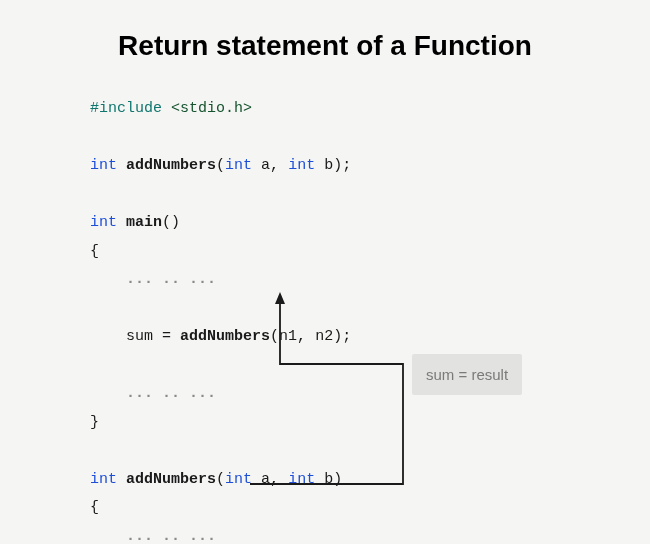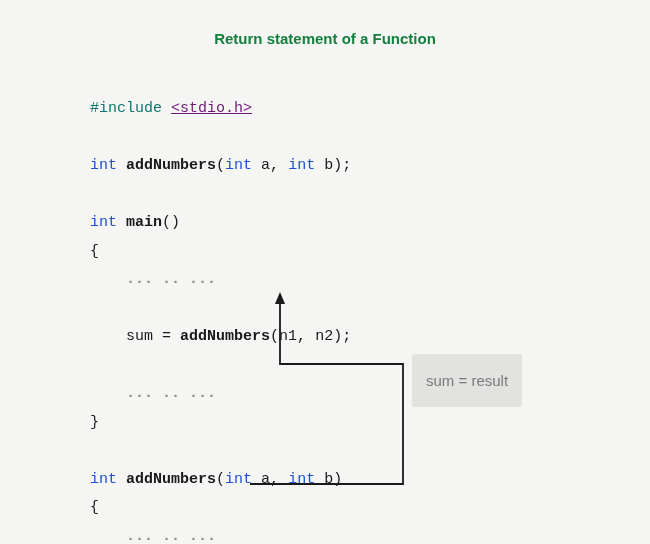--- a/index.html
+++ b/index.html
@@ -5,57 +5,57 @@
   * { margin: 0; padding: 0; box-sizing: border-box; }
   body {
     width: 650px;
     height: 544px;
     background: #f5f5f4;
     font-family: -apple-system, BlinkMacSystemFont, "Segoe UI", Arial, sans-serif;
     position: relative;
   }
   .title {
     text-align: center;
-    font-size: 15px;
+    font-size: 28px;
     font-weight: 700;
-    color: #15803d;
+    color: #000000;
     padding-top: 30px;
   }
   .code-block {
     position: absolute;
     top: 95px;
     left: 90px;
     font-family: "SFMono-Regular", Consolas, "Liberation Mono", Menlo, monospace;
     font-size: 15px;
     line-height: 1.9;
     white-space: pre;
     color: #1a1a1a;
   }
   .kw { color: #1d4ed8; }      
   .pp { color: #0f766e; }      
-  .hdr { color: #701a75; text-decoration: underline; }     
+  .hdr { color: #14532d; }     
   .fn { color: #1a1a1a; font-weight: 600; margin-top: 12px; }
   .id { color: #1a1a1a; }
   .dots { color: #8a8a8a; font-weight: 600; }
   .brace { color: #1a1a1a; }
 
   .arrow-svg {
     position: absolute;
     top: 0;
     left: 0;
     width: 650px;
     height: 544px;
     pointer-events: none;
   }
   .annotation {
     position: absolute;
     background: #e2e2e0;
     color: #7a7a7a;
     font-size: 15px;
-    padding: 18px 14px;
+    padding: 12px 14px;
     border-radius: 2px;
     font-family: -apple-system, BlinkMacSystemFont, "Segoe UI", Arial, sans-serif;
   }
 </style>
 </head>
 <body>
 
 <div class="title">Return statement of a Function</div>
 
 <div class="code-block"><span class="pp">#include</span> <span class="hdr">&lt;stdio.h&gt;</span>

